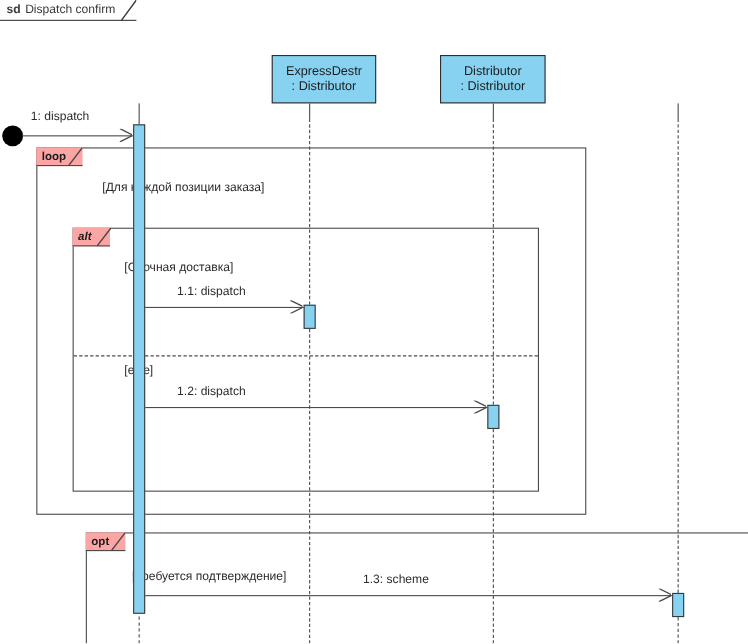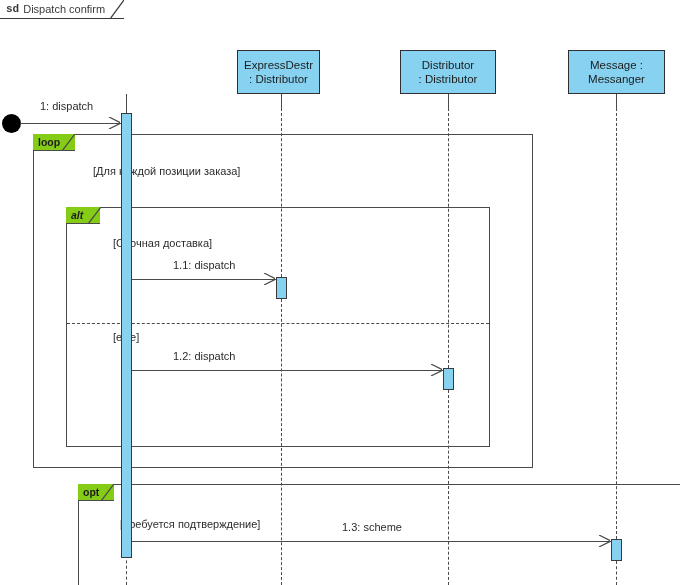--- a/index.html
+++ b/index.html
@@ -30,21 +30,20 @@
     align-items: center;
     font-size: 11px;
     color: #3a3a3a;
     border-bottom: 1.3px solid #3a3a3a;
     box-sizing: border-box;
     white-space: nowrap;
   }
   .frame-tag .kw {
     font-weight: bold;
     margin-right: 4px;
-    font-family: Liberation Mono, monospace;
   }
   .frame-tag-notch {
     position: absolute;
     top: 0;
     width: 14px;
     height: 19px;
     pointer-events: none;
   }
 
   
@@ -99,41 +98,40 @@
     position: absolute;
     width: 12px;
     height: 12px;
     pointer-events: none;
   }
   .msg-label {
     position: absolute;
     font-size: 11px;
     color: #2b2b2b;
     white-space: nowrap;
-    margin-left: 12px;
   }
 
   
   .fragment {
     position: absolute;
     border: 1.3px solid #4a4a4a;
     box-sizing: border-box;
     background: transparent;
     pointer-events: none;
   }
   .fragment-tag {
     position: absolute;
     height: 17px;
     padding: 0 14px 0 5px;
     display: flex;
     align-items: center;
     font-size: 10.5px;
     font-weight: bold;
     color: #1c1c1c;
-    background: #84cc16;
+    background: #fca5a5;
     border-right: 0;
     border-bottom: 1.3px solid #4a4a4a;
     box-sizing: border-box;
     white-space: nowrap;
   }
   .fragment-tag-notch {
     position: absolute;
     width: 13px;
     height: 17px;
     pointer-events: none;
@@ -172,34 +170,30 @@
 
   <div class="lifeline-stem solid-top" style="left:448px; top:94px; height:14px;"></div>
   <div class="lifeline-stem" style="left:448px; top:108px; height:260px;"></div>
   <div class="lifeline-stem" style="left:448px; top:390px; height:195px;"></div>
 
   <div class="lifeline-stem solid-top" style="left:616px; top:94px; height:14px;"></div>
   <div class="lifeline-stem" style="left:616px; top:108px; height:431px;"></div>
   <div class="lifeline-stem" style="left:616px; top:561px; height:24px;"></div>
 
 
-  <div class="lifeline-head" style="left:237px; top:50px; width:83px; height:44px;">
+  <div class="lifeline-head" style="left:247px; top:50px; width:95px; height:44px;">
     <span>ExpressDestr</span>
     <span>: Distributor</span>
   </div>
 
   <div class="lifeline-head" style="left:400px; top:50px; width:96px; height:44px;">
     <span>Distributor</span>
     <span>: Distributor</span>
   </div>
 
-  <div class="lifeline-head" style="left:568px; top:50px; width:97px; height:44px;">
-    <span>Message :</span>
-    <span>Messanger</span>
-  </div>
 
   <div class="fragment" style="left:33px; top:134px; width:500px; height:334px;"></div>
   <div class="fragment-tag" style="left:33px; top:134px; width:42px; border-left:0; border-top:0;">
     <span>loop</span>
   </div>
   <svg class="fragment-tag-notch" style="left:62px; top:134px;">
     <line x1="0" y1="17" x2="13" y2="0" stroke="#4a4a4a" stroke-width="1.3"></line>
   </svg>
   <div class="guard" style="left:93px; top:165px;">[Для каждой позиции заказа]</div>
 

